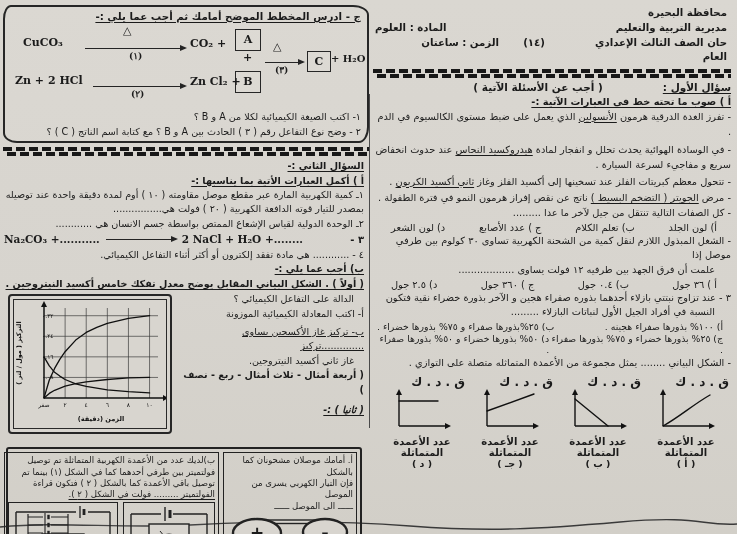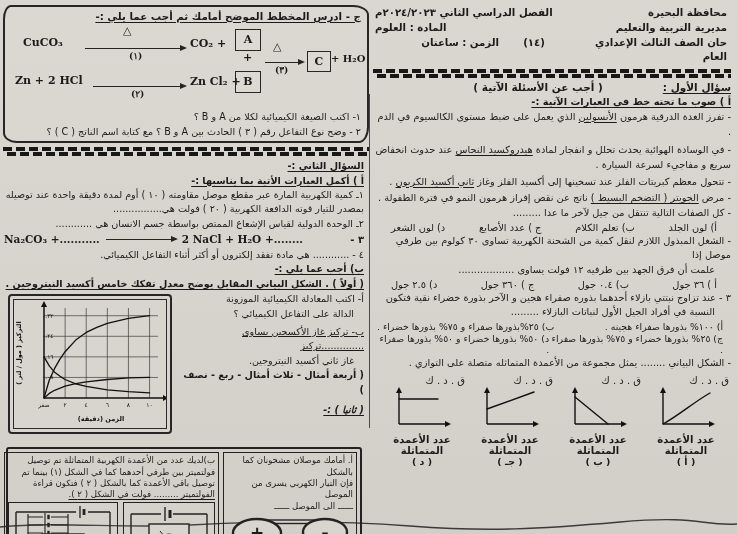--- a/index.html
+++ b/index.html
@@ -28,21 +28,21 @@
     background-size:100% 4px,100% 4px;
     background-position:0 0,0 5px;
     background-repeat:no-repeat;
   }
   .qrow{display:flex; justify-content:flex-start; gap:60px; font-size:10.5px; margin:1px 0 2px;}
   .opts{display:flex; justify-content:space-between; font-size:9.8px; padding:0 14px 0 18px; margin:1px 0;}
   .opts2{display:flex; justify-content:space-between; font-size:9.3px; padding:0 8px 0 4px; margin:1px 0;}
   .ind{padding-right:16px;}
   .minis{display:flex; justify-content:space-between; padding:2px 2px 0 6px; margin-top:3px;}
   .mini{width:86px; text-align:center;}
-  .mini .yl{font-size:10px; font-weight:normal; text-align:right; padding-left:26px; line-height:1;}
+  .mini .yl{font-size:12px; font-weight:bold; text-align:right; padding-left:26px; line-height:1;}
   .mini .xl{font-size:10px; font-weight:bold; line-height:1.1;}
   .mini .cap{font-size:9.5px; font-weight:bold; line-height:1.2;}
   
   .box1{margin:5px 3px 0 3px; border:2px solid #262626; border-radius:8px 16px 10px 14px/14px 10px 16px 10px;
         padding:2px 6px 2px 4px; background:rgba(255,255,255,0.04);}
   .box1 .head{font-size:10.3px;}
   .scheme{position:relative; height:86px; direction:ltr; font-family:"DejaVu Serif", serif;}
   .scheme .f{position:absolute; font-weight:bold; font-size:11px; white-space:nowrap;}
   .scheme .num{position:absolute; font-size:9px; font-weight:bold;}
   .scheme .delta{position:absolute; font-size:11px;}
@@ -77,21 +77,20 @@
 </style>
 </head>
 <body>
 
 <div class="page">
 
   <div class="col right">
     <div class="hdr">
       <div class="hrow">
         <span class="b">محافظة البحيرة</span>
-        <span class="b">الفصل الدراسي الثاني ٢٠٢٤/٢٠٢٣م</span>
       </div>
       <div class="hrow">
         <span class="b">مديرية التربية والتعليم</span>
         <span class="b">المادة : العلوم</span>
       </div>
       <div class="hrow three">
         <span class="b sp1">حان الصف الثالث الإعدادي العام</span>
         <span class="b sp2">(١٤)</span>
         <span class="b">الزمن : ساعتان</span>
       </div>
@@ -236,22 +235,22 @@
                 <text x="135.55555555555554" y="107" text-anchor="middle" font-size="6" fill="#111">١٠</text>
                 <text x="87" y="121" text-anchor="middle" font-size="6.6" font-weight="bold" fill="#111">الزمن (دقيقة)</text>
                 <text x="0" y="0" text-anchor="middle" font-size="6.4" font-weight="bold" fill="#111" transform="translate(7 53) rotate(-90)">التركيز ( مول / لتر )</text>
                 <polyline points="30.0,98.0 35.3,80.0 40.6,68.4 45.8,59.4 51.1,51.7 61.7,40.1 72.2,32.4 82.8,27.3 93.3,23.4 114.4,18.3 135.6,15.7" fill="none" stroke="#101010" stroke-width="1.3" stroke-linejoin="round" stroke-linecap="round"></polyline>
                 <polyline points="30.0,56.9 35.3,65.9 40.6,72.3 45.8,76.1 51.1,79.5 61.7,83.9 72.2,86.4 93.3,89.8 114.4,91.6 135.6,92.9" fill="none" stroke="#101010" stroke-width="1.3" stroke-linejoin="round" stroke-linecap="round"></polyline>
                 <polyline points="30.0,98.0 35.3,93.4 40.6,90.3 51.1,86.2 61.7,83.6 72.2,81.8 93.3,79.5 114.4,77.9 135.6,77.4" fill="none" stroke="#101010" stroke-width="1.3" stroke-linejoin="round" stroke-linecap="round"></polyline>
               </svg>
           </div>
         </div>
         <div class="ftext">
+          <div class="t" style="padding-right:10px;">الدالة على التفاعل الكيميائي ؟</div>
           <div class="t">أ- اكتب المعادلة الكيميائية الموزونة</div>
-          <div class="t" style="padding-right:10px;">الدالة على التفاعل الكيميائي ؟</div>
           <div class="t" style="margin-top:4px;text-decoration:underline;">ب- تركيز غاز الأكسجين يساوى ..............تركيز</div>
           <div class="t" style="padding-right:10px;">غاز ثاني أكسيد النيتروجين.</div>
           <div class="t b">( أربعة أمثال  -  ثلاث أمثال  -  ربع  -  نصف )</div>
           <div class="t bu" style="margin-top:6px;font-style:italic;">( ثانيا ) :-</div>
         </div>
       </div>
       <div class="bottom-box">
         <div class="subA">
           <div>أ. أمامك موصلان مشحونان كما بالشكل</div>
           <div>فإن التيار الكهربي يسرى من الموصل</div>

